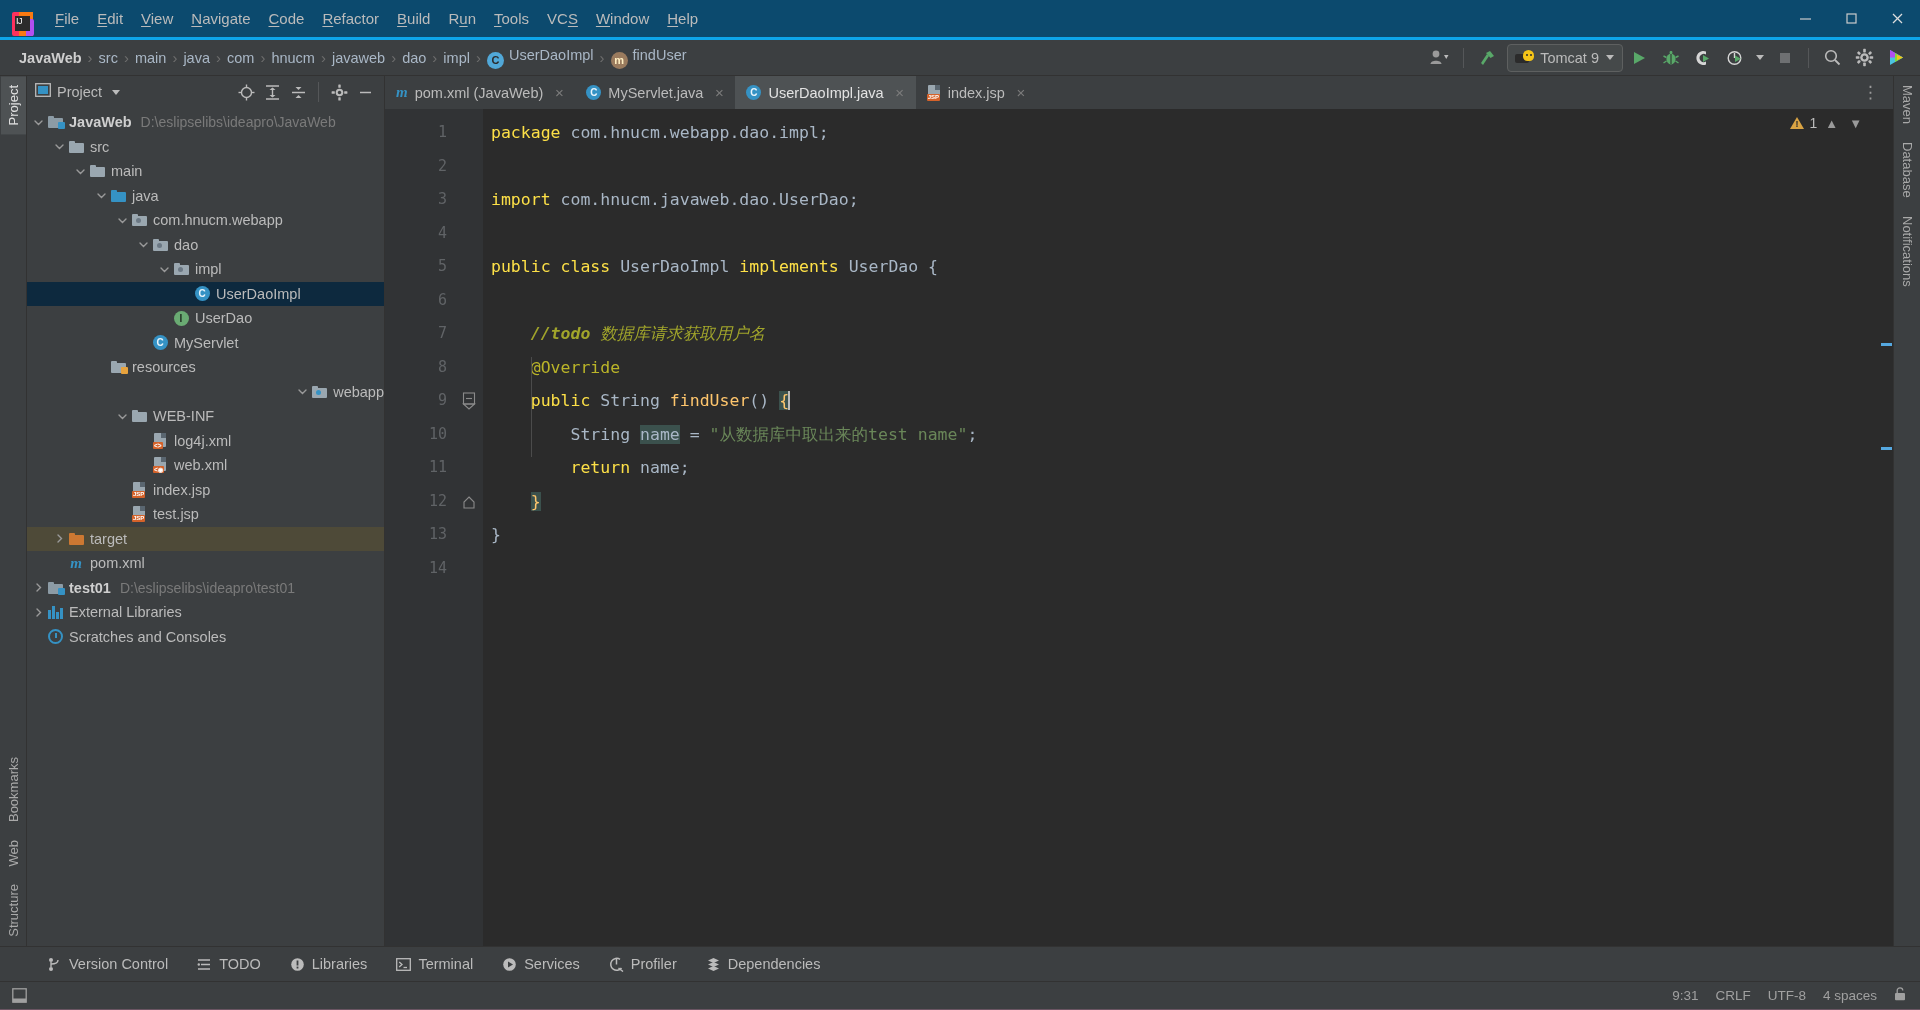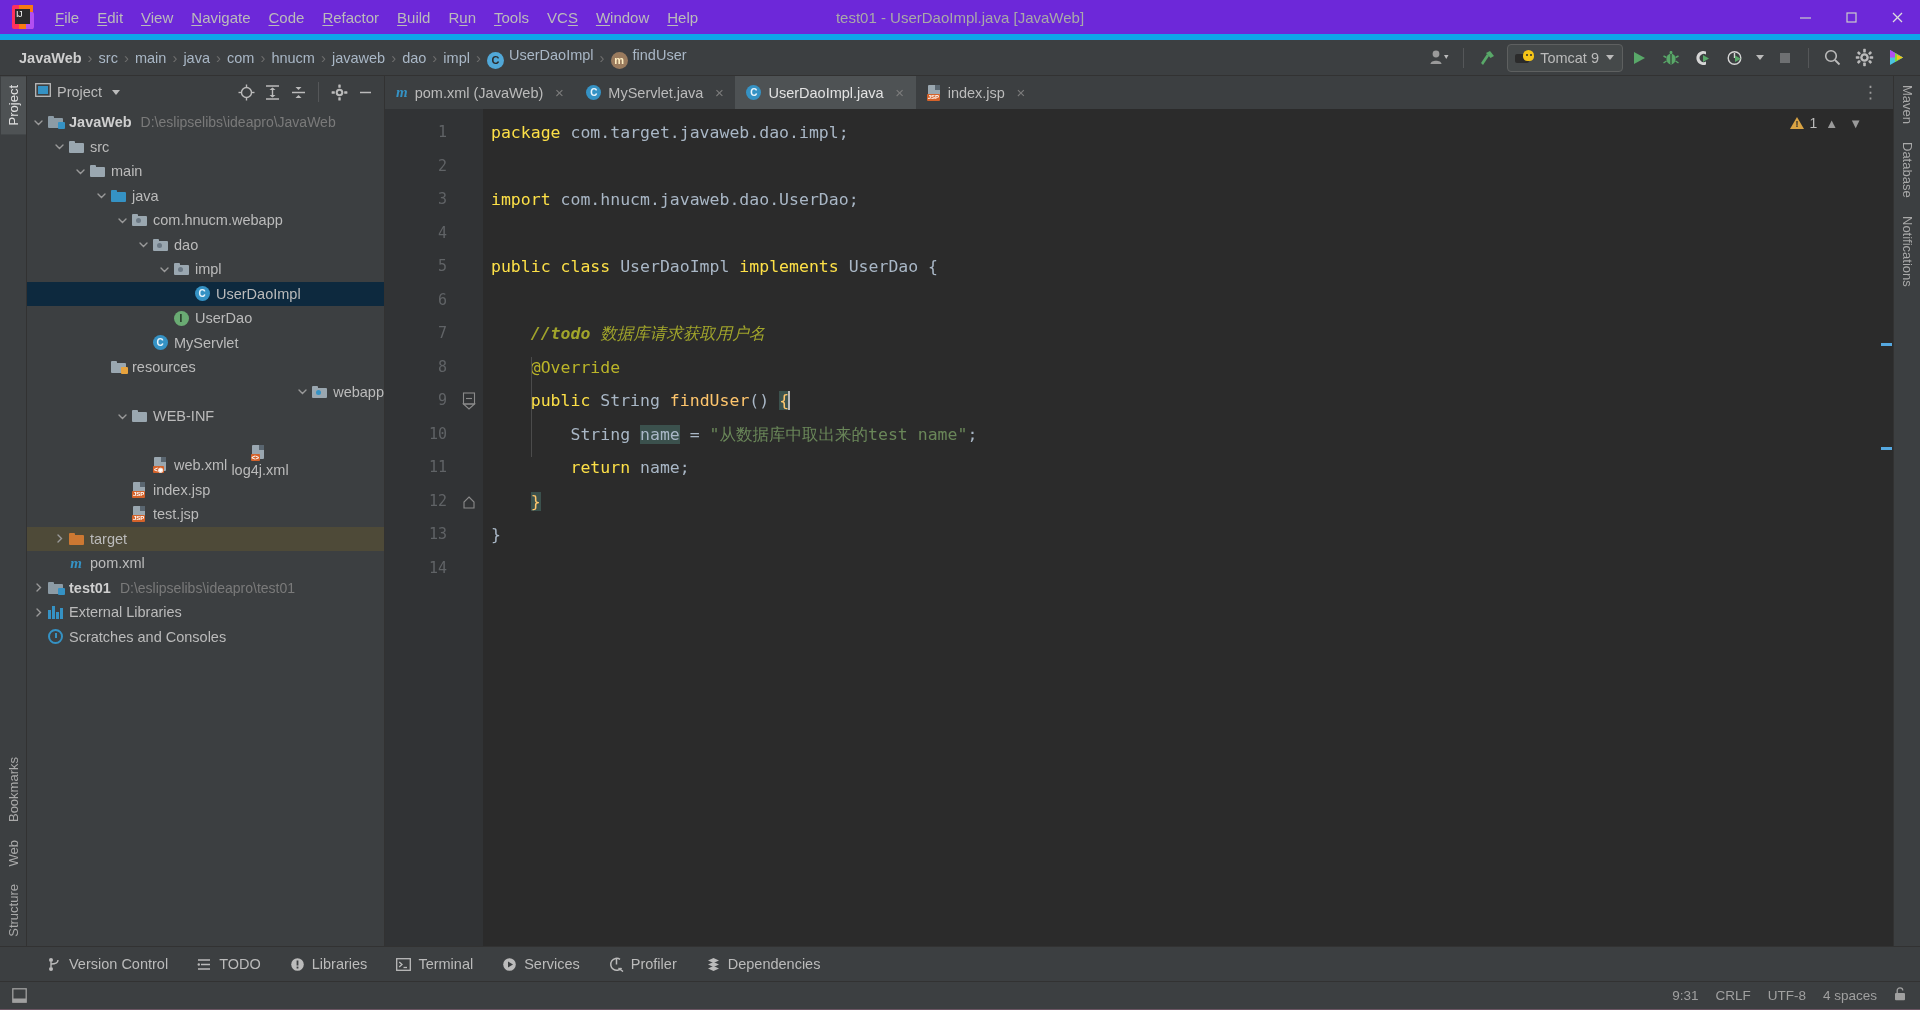--- a/index.html
+++ b/index.html
@@ -7,22 +7,22 @@
     width:1920px; height:1010px; overflow:hidden;
     background:#3C3F41;
     font-family:"Liberation Sans", sans-serif;
     color:#BBBBBB;
     -webkit-font-smoothing:antialiased;
   }
   #app { position:relative; width:1920px; height:1010px; display:flex; flex-direction:column; }
 
   
   .titlebar {
-    height:40px; background:#6d28d9; display:flex; align-items:center;
-    flex:0 0 40px; position:relative; border-bottom:6px solid #0ea5e9;
+    height:40px; background:#0c4a6e; display:flex; align-items:flex-end;
+    flex:0 0 40px; position:relative; border-bottom:3px solid #0ea5e9;
   }
   .logo { width:26px; height:26px; margin-left:10px; margin-right:10px; position:relative; flex:0 0 26px; }
   .logo .l1 { position:absolute; left:2px; top:1px; width:9px; height:24px; background:#FE315D; border-radius:2px 0 0 2px; }
   .logo .l2 { position:absolute; left:9px; top:1px; width:14px; height:24px; background:#F97A12; }
   .logo .l3 { position:absolute; left:16px; top:8px; width:8px; height:17px; background:#B24FF1; border-radius:0 2px 2px 0;}
   .logo .lbox { position:absolute; left:5px; top:5px; width:15px; height:15px; background:#2B2B2B; }
   .logo .ij { position:absolute; left:6px; top:5px; font-size:9px; color:#fff; font-family:"Liberation Sans",sans-serif; letter-spacing:-0.5px;}
   .menu { display:flex; align-items:center; height:100%; }
   .menu-item {
     padding:4px 9px; font-size:15px; color:#BBBBBB; cursor:default;
@@ -219,21 +219,20 @@
         <div class="menu-item"><u>N</u>avigate</div>
         <div class="menu-item"><u>C</u>ode</div>
         <div class="menu-item"><u>R</u>efactor</div>
         <div class="menu-item"><u>B</u>uild</div>
         <div class="menu-item">R<u>u</u>n</div>
         <div class="menu-item"><u>T</u>ools</div>
         <div class="menu-item">VC<u>S</u></div>
         <div class="menu-item"><u>W</u>indow</div>
         <div class="menu-item"><u>H</u>elp</div>
       </div>
-    <div class="win-title">test01 - UserDaoImpl.java [JavaWeb]</div>
     <div class="win-ctrl">
       <div class="wbtn">
         <svg width="13" height="13" viewBox="0 0 13 13">
             <line x1="1" y1="7" x2="12" y2="7" stroke="#CCC" stroke-width="1.2"></line>
           </svg>
       </div>
       <div class="wbtn">
         <svg width="13" height="13" viewBox="0 0 13 13">
             <rect x="2" y="2" width="9" height="9" fill="none" stroke="#CCC" stroke-width="1.2"></rect>
           </svg>
@@ -599,21 +598,21 @@
               </svg>
             </span>
             <span class="ico">
               <span class="fold">
                 <i></i>
                 <b></b>
               </span>
             </span>
             <span class="nm">WEB-INF</span>
           </div>
-          <div class="row" style="padding-left: 109px; flex-direction: column;">
+          <div class="row" style="padding-left: 109px;">
             <span class="arrow"></span>
             <span class="ico">
               <span class="file">
                 <span class="pg"></span>
                 <span class="fold2"></span>
                 <span class="tag xml">&lt;&gt;</span>
               </span>
             </span>
             <span class="nm">log4j.xml</span>
           </div>
@@ -795,21 +794,21 @@
             <div class="fm">
               <svg width="14" height="16" viewBox="0 0 14 16" style="position:absolute;top:10px;left:5px">
                 <path d="M7 2 L12 7 L12 13 L2 13 L2 7 Z" fill="none" stroke="#8A8A8A" stroke-width="1.1"></path>
               </svg>
             </div>
             <div class="fm"></div>
             <div class="fm"></div>
           </div>
         <div class="codecol" id="codecol">
           <div class="indentguide" style="left:48px; top:248px; height:100px;"></div>
-        <div class="cl"><span class="kw">package </span><span class="typ">com.target.javaweb.dao.impl;</span></div>
+        <div class="cl"><span class="kw">package </span><span class="typ">com.hnucm.webapp.dao.impl;</span></div>
             <div class="cl"></div>
             <div class="cl"><span class="kw">import </span><span class="typ">com.hnucm.javaweb.dao.UserDao;</span></div>
             <div class="cl"></div>
             <div class="cl"><span class="kw">public class </span><span class="typ">UserDaoImpl </span><span class="kw">implements </span><span class="typ">UserDao {</span></div>
             <div class="cl"></div>
             <div class="cl"><span class="typ">    </span><span class="todo">//todo</span><span class="todotxt"> 数据库请求获取用户名</span></div>
             <div class="cl"><span class="typ">    </span><span class="ann">@Override</span></div>
             <div class="cl"><span class="typ">    </span><span class="kw">public </span><span class="typ">String </span><span class="mthname">findUser</span><span class="typ">() </span><span class="brace-hl">{</span><span class="caretbar"></span></div>
             <div class="cl"><span class="typ">        </span><span class="typ">String </span><span class="sel-ident">name</span><span class="typ"> = </span><span class="str">"从数据库中取出来的test name"</span><span class="typ">;</span></div>
             <div class="cl"><span class="typ">        </span><span class="kw">return </span><span class="typ">name;</span></div>

